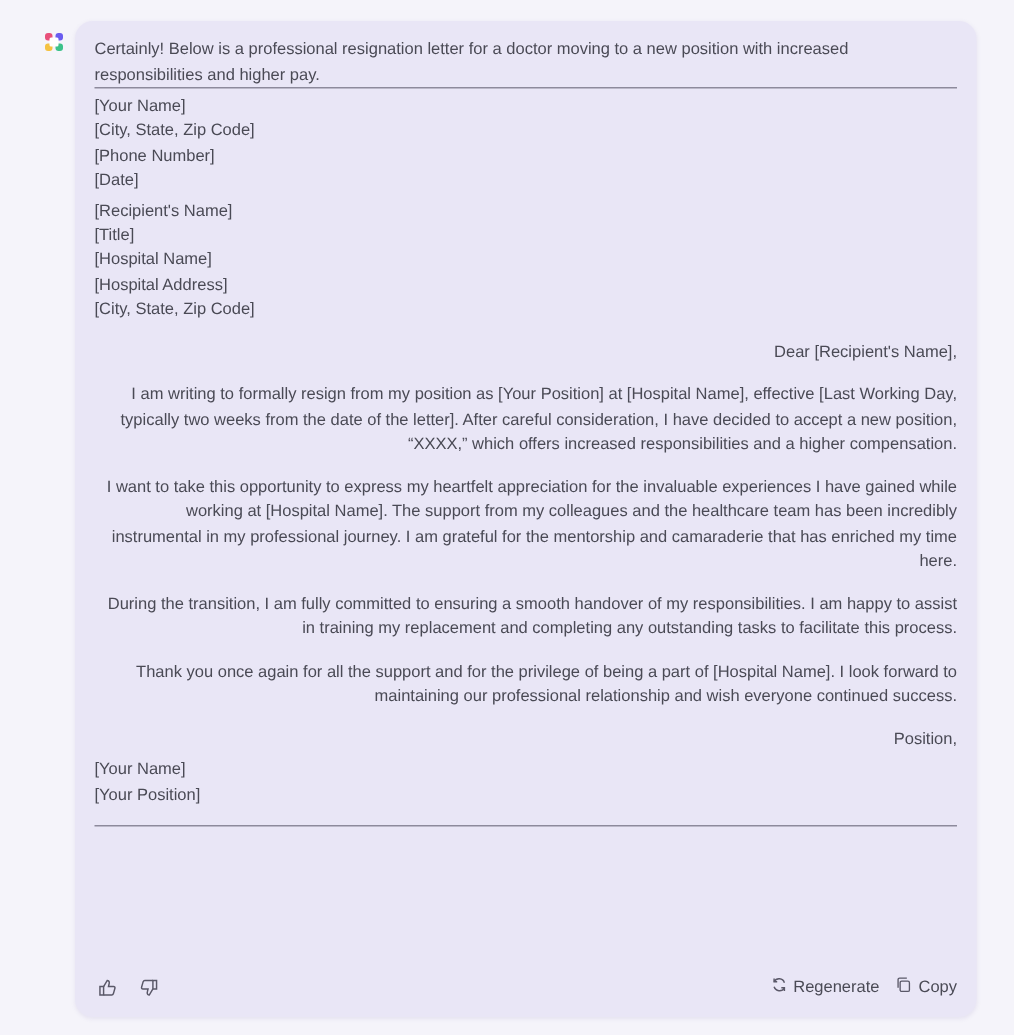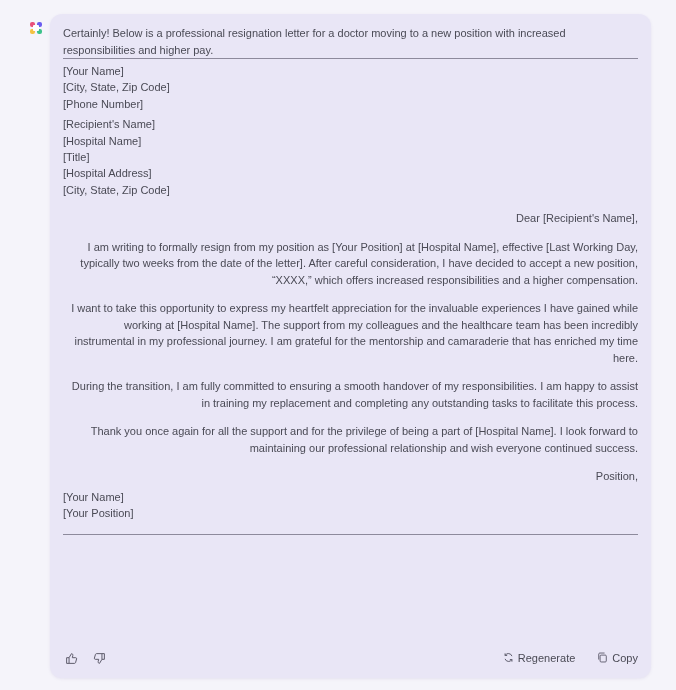--- a/index.html
+++ b/index.html
@@ -33,21 +33,21 @@
   .block { margin-top: 4px; }
   .lines div { font-size: 11px; line-height: 16.4px; }
   .para { font-size: 11px; line-height: 16.5px; margin: 12px 0 0 0; text-align: right; }
   .closing-note { margin-top: 13px; }
   .footer {
     position: absolute; left: 13px; right: 13px; top: 635px;
     height: 18px; display: flex; align-items: center;
   }
   .fb { display: flex; gap: 12px; }
   .icon-btn { width: 16px; height: 16px; display: inline-flex; align-items: center; justify-content: center; cursor: pointer; }
-  .actions { margin-left: auto; display: flex; gap: 22px; align-items: center; }
+  .actions { margin-left: auto; display: flex; gap: 11px; align-items: center; }
   .action { display: flex; align-items: center; gap: 4px; font-size: 11px; color: #4a4a55; cursor: pointer; }
 </style>
 </head>
 <body>
 
 <div class="avatar">
   <svg width="14" height="14" viewBox="0 0 14 14">
     <rect x="1" y="1" width="5" height="5" rx="2" fill="#e8507a"></rect>
     <rect x="8" y="1" width="5" height="5" rx="2" fill="#6a5cf0"></rect>
     <rect x="1" y="8" width="5" height="5" rx="2" fill="#f5c242"></rect>
@@ -57,26 +57,27 @@
 </div>
 
 <div class="card">
   <p class="text intro">Certainly! Below is a professional resignation letter for a doctor moving to a new position with increased responsibilities and higher pay.</p>
   <hr class="sep">
 
   <div class="block lines">
     <div>[Your Name]</div>
     <div>[City, State, Zip Code]</div>
     <div>[Phone Number]</div>
+    <div>[Date]</div>
   </div>
 
   <div class="block lines">
     <div>[Recipient's Name]</div>
+    <div>[Title]</div>
     <div>[Hospital Name]</div>
-    <div>[Title]</div>
     <div>[Hospital Address]</div>
     <div>[City, State, Zip Code]</div>
   </div>
 
   <p class="para">Dear [Recipient's Name],</p>
   <p class="para">I am writing to formally resign from my position as [Your Position] at [Hospital Name], effective [Last Working Day, typically two weeks from the date of the letter]. After careful consideration, I have decided to accept a new position, “XXXX,” which offers increased responsibilities and a higher compensation.</p>
   <p class="para">I want to take this opportunity to express my heartfelt appreciation for the invaluable experiences I have gained while working at [Hospital Name]. The support from my colleagues and the healthcare team has been incredibly instrumental in my professional journey. I am grateful for the mentorship and camaraderie that has enriched my time here.</p>
   <p class="para">During the transition, I am fully committed to ensuring a smooth handover of my responsibilities. I am happy to assist in training my replacement and completing any outstanding tasks to facilitate this process.</p>
   <p class="para">Thank you once again for all the support and for the privilege of being a part of [Hospital Name]. I look forward to maintaining our professional relationship and wish everyone continued success.</p>
   <p class="para">Position,</p>

